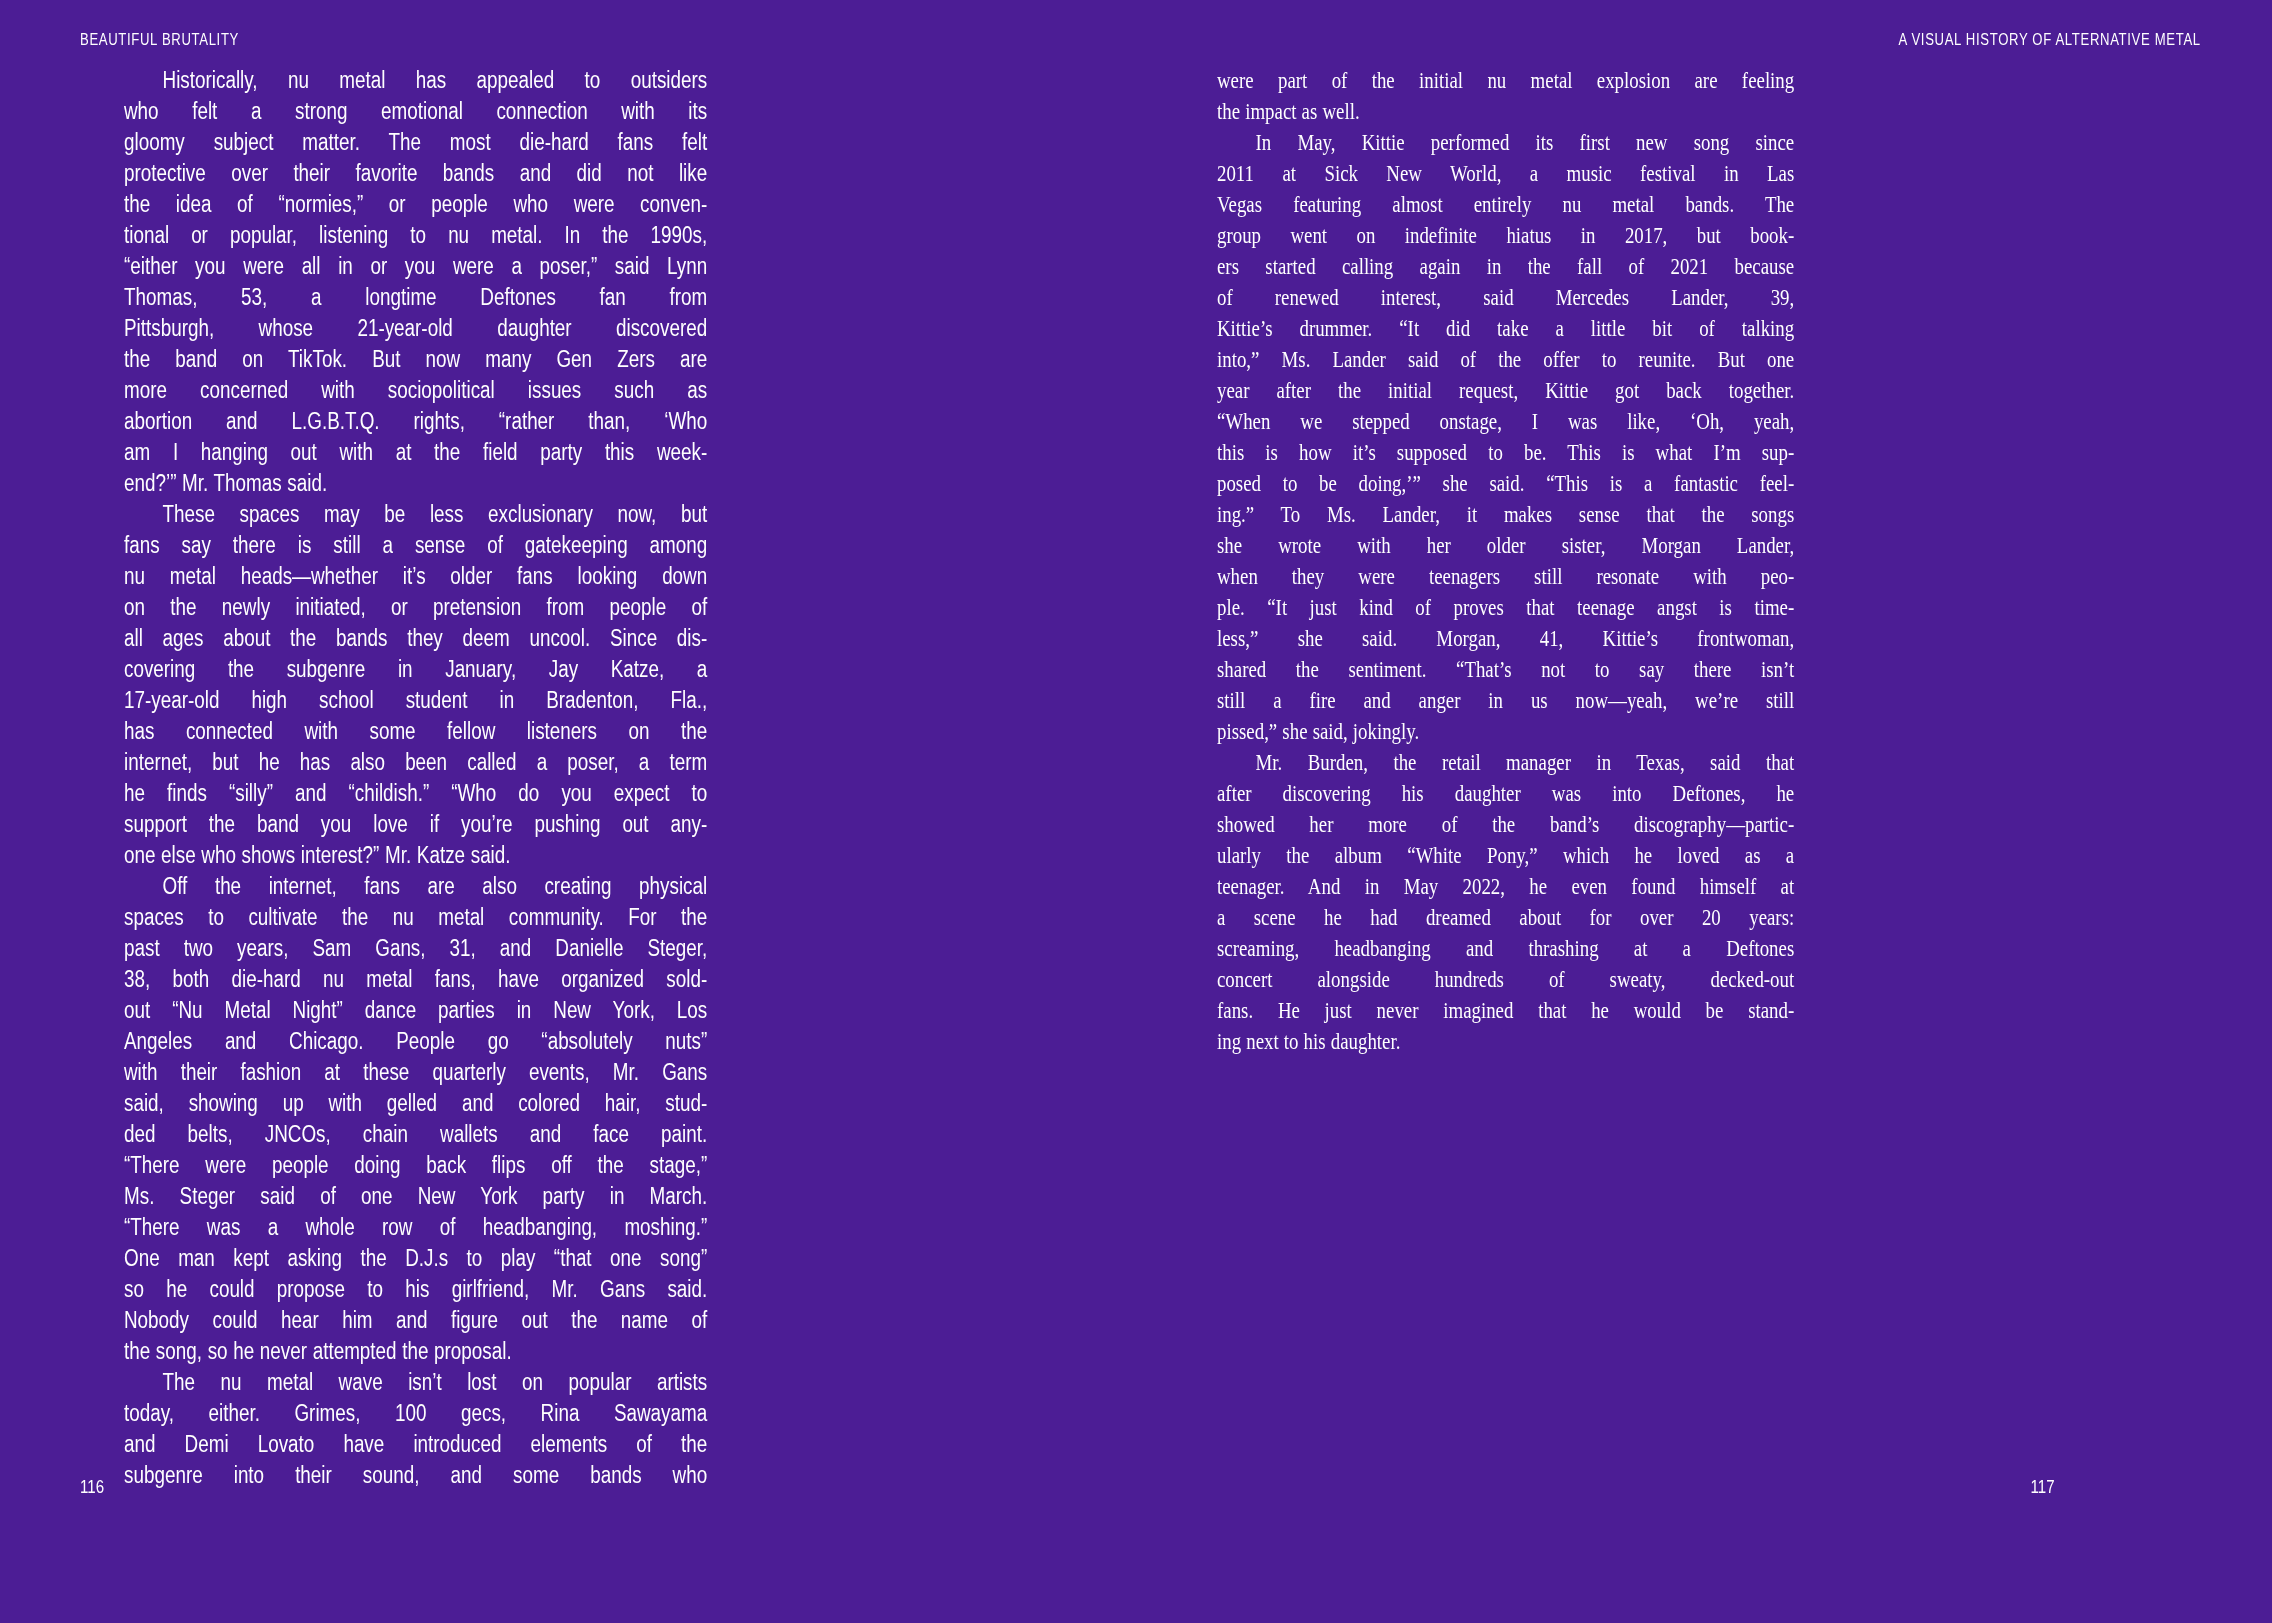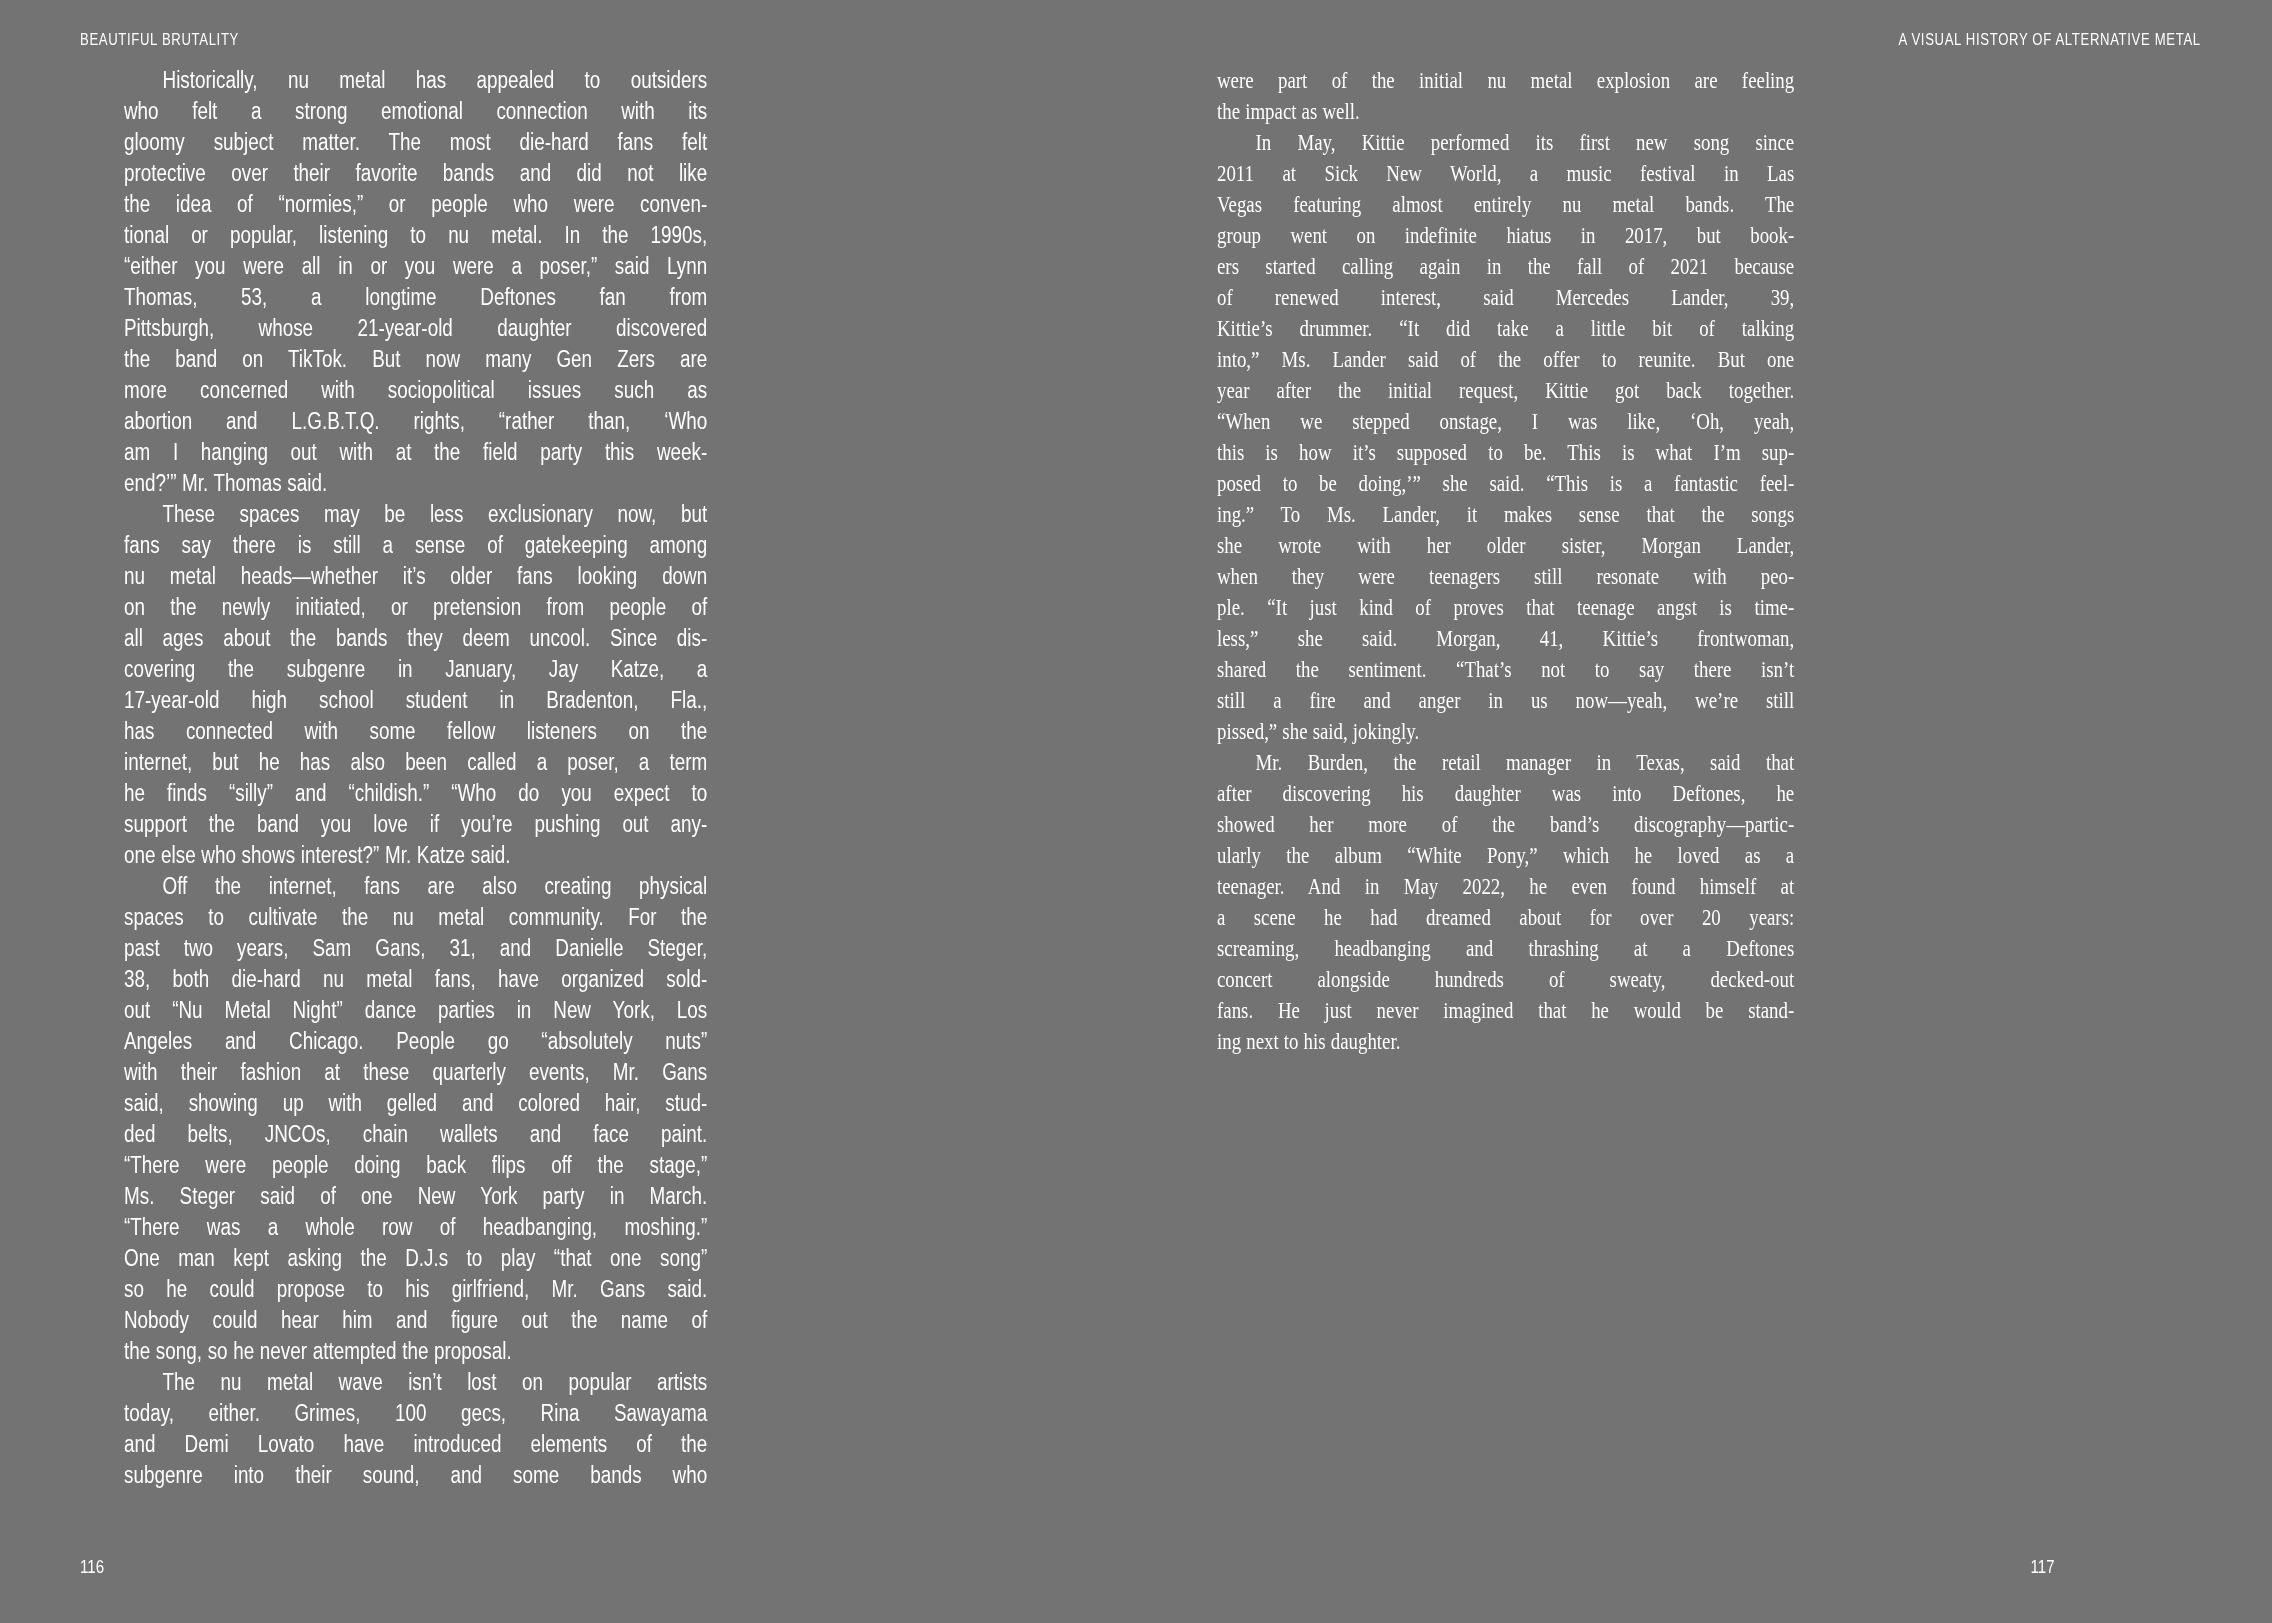--- a/index.html
+++ b/index.html
@@ -1,20 +1,20 @@
 <!DOCTYPE html>
 <html style="font-size:8.7px"><head>
 <meta charset="utf-8">
 <style>
   html, body { margin: 0; padding: 0; background: #000; }
   .spread {
     position: relative;
     width: 2273px;
     height: 1623px;
-    background: #737373;
+    background: #4c1d95;
     overflow: hidden;
     font-family: "Liberation Sans", "DejaVu Sans", sans-serif;
     color: #ffffff;
   }
   .condense {
     transform: scaleX(0.82);
     transform-origin: top left;
     width: 122%;
   }
   .condense-r {
@@ -28,21 +28,21 @@
     top: 30px;
     font-size: 16px;
     letter-spacing: 0.8px;
     line-height: 19.5px;
     color: #ffffff;
   }
   .running-head.left  { left: 80px;  width: 649px; }
   .running-head.right { right: 72px; width: 649px; text-align: right; }
   .folio {
     position: absolute;
-    top: 1556px;
+    top: 1476px;
     font-size: 18.4px;
     line-height: 21.6px;
     color: #ffffff;
   }
   .folio.left  { left: 80px;  width: 162px; }
   .folio.right { right: 80px; width: 162px; text-align: left; }
   .column { position: absolute; top: 65px; }
   .column.left  { left: 80px;  width: 583px; margin-left: 44px; }
   .column.right { left: 1217px; width: 577px; font-family: Liberation Serif, serif; }
   .para { margin: 0; padding: 0; }

